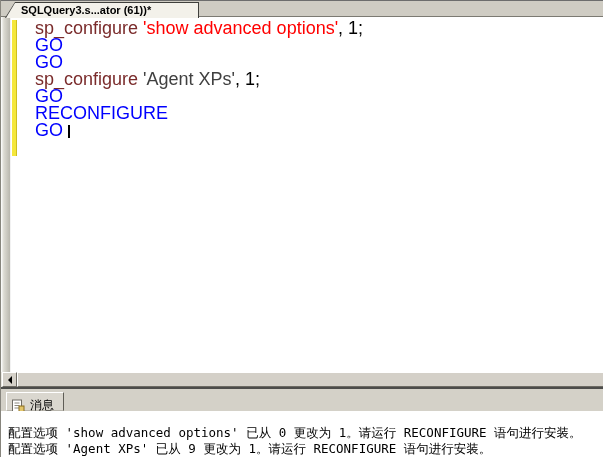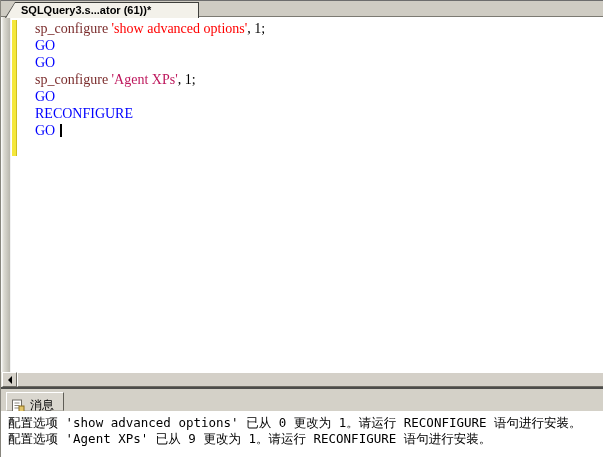--- a/index.html
+++ b/index.html
@@ -44,22 +44,22 @@
     background:linear-gradient(to right,#ffffff 0%,#dddbd3 30%,#b9b7ae 100%);
     border-right:1px solid #f2f2f2;
   }
   .change-bar {
     position:absolute; left:11px; top:3px; width:5px; height:136px;
     background:#f5e73b;
     border-right:1px solid #cdbf1e;
   }
   .code {
     position:absolute; left:34px; top:3px; right:0;
-    font-family:Liberation Serif, serif;
-    font-size:14px; line-height:17px;
+    font-family:Liberation Sans, sans-serif;
+    font-size:18px; line-height:17px;
   }
   .code-line { height:17px; white-space:pre; }
   .caret {
     display:inline-block; width:2px; height:13px;
     background:#000; margin-left:5px; vertical-align:-2px;
   }
 
   
   .hscroll {
     position:absolute; left:0; top:372px; width:603px; height:15px;
@@ -97,21 +97,21 @@
     position:absolute; left:5px; top:3px; height:19px;
     background:#dad7cf;
     border:1px solid; border-color:#ffffff #5f5d56 #b9b6ad #ffffff;
     display:flex; align-items:center; gap:5px;
     padding:8px 9px 0 4px;
     font-size:12px; color:#000;
   }
   .msg-area {
     position:absolute; left:0; top:411px; width:603px; height:46px;
     background:#ffffff;
-    padding:4px 4px 0 7px;
+    padding:14px 4px 0 7px;
     font-family:"DejaVu Sans Mono","DejaVu Sans",monospace,sans-serif;
     font-size:12.5px; line-height:16px; color:#000;
     overflow:hidden;
   }
   .msg-line { white-space:nowrap; }
 </style>
 </head>
 <body>
 
 <div class="window">
@@ -122,21 +122,21 @@
     </div>
   </div>
 
   <div class="editor">
     <div class="sel-margin"></div>
     <div class="change-bar" style="background: rgb(245, 231, 59);"></div>
     <div class="code">
         <div class="code-line"><span style="color: rgb(122, 43, 43);">sp_configure</span><span style="color: rgb(0, 0, 0);"> </span><span style="color: rgb(255, 0, 0);">'show advanced options'</span><span style="color: rgb(0, 0, 0);">, 1;</span></div>
         <div class="code-line"><span style="color: rgb(0, 0, 255);">GO</span></div>
         <div class="code-line"><span style="color: rgb(0, 0, 255);">GO</span></div>
-        <div class="code-line"><span style="color: rgb(122, 43, 43);">sp_configure</span><span style="color: rgb(0, 0, 0);"> </span><span style="color: #be185d; text-align: right;">'Agent XPs'</span><span style="color: rgb(0, 0, 0);">, 1;</span></div>
+        <div class="code-line"><span style="color: rgb(122, 43, 43);">sp_configure</span><span style="color: rgb(0, 0, 0);"> </span><span style="color: #404040; text-align: right;">'Agent XPs'</span><span style="color: rgb(0, 0, 0);">, 1;</span></div>
         <div class="code-line"><span style="color: rgb(0, 0, 255);">GO</span></div>
         <div class="code-line"><span style="color: rgb(0, 0, 255);">RECONFIGURE</span></div>
         <div class="code-line"><span style="color: rgb(0, 0, 255);">GO</span><span class="caret"></span></div>
       </div>
   </div>
 
   <div class="hscroll">
     <div class="hscroll-btn">
       <span class="arrow-left"></span>
     </div>

